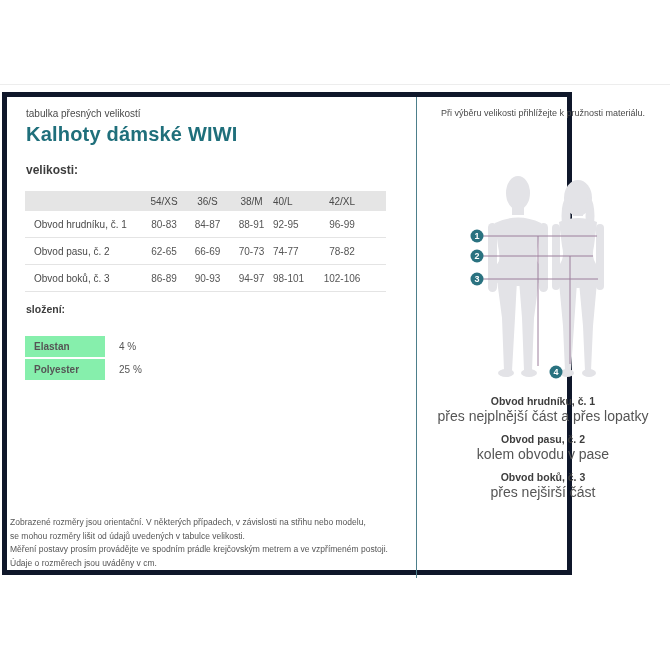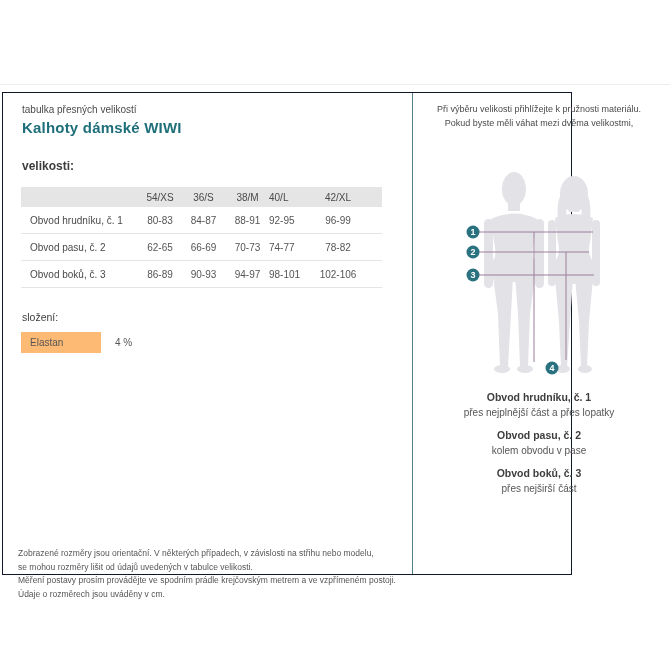--- a/index.html
+++ b/index.html
@@ -4,68 +4,68 @@
 <style>
   * { margin:0; padding:0; box-sizing:border-box; }
   html,body { width:670px; height:670px; background:#ffffff; overflow:hidden;
               font-family:"Liberation Sans", sans-serif; }
   .page { position:relative; width:670px; height:670px; background:#fff; }
 
   .top-rule { position:absolute; left:0; top:84px; width:670px; height:0;
               border-top:1px solid #ededed; }
 
   .panel { position:absolute; left:2px; top:92px; width:570px; height:483px;
-           background:#fff; border:1px solid #0f172a; }
+           background:#fff; border:5px solid #0f172a; }
 
   .divider { position:absolute; left:409px; top:0; width:1px; height:481px;
              background:#4d7f8b; }
 
   
   .eyebrow { position:absolute; left:19px; top:11px; font-size:10px; color:#4a4a4a; }
-  .title   { position:absolute; left:19px; top:26px; font-size:15px; font-weight:bold;
+  .title   { position:absolute; left:19px; top:26px; font-size:20px; font-weight:bold;
              color:#1f6f7b; letter-spacing:0.2px; }
   .sizes-label { position:absolute; left:19px; top:66px; font-size:12px;
                  font-weight:bold; color:#3d3d3d; }
 
   .size-table { position:absolute; left:18px; top:94px; width:361px;
                 font-size:10px; color:#555; }
   .st-header { display:flex; align-items:center; background:#e5e5e5; height:20px;
                color:#4a4a4a; }
   .st-row { display:flex; align-items:center; height:27px;
             border-bottom:1px solid #e4e4e4; background:#fff; }
   .st-label { width:118px; padding-left:9px; color:#4a4a4a; }
   .c1 { width:42px; text-align:center; }
   .c2 { width:45px; text-align:center; }
   .c3 { width:43px; text-align:center; }
   .c4 { width:40px; text-align:left; }
   .c5 { width:58px; text-align:center; }
 
-  .comp-label { position:absolute; left:19px; top:218px; font-size:10.5px;
-                font-weight:normal; color:#3d3d3d; }
+  .comp-label { position:absolute; left:19px; top:206px; font-size:10.5px;
+                font-weight:bold; color:#3d3d3d; }
   .comp-list { position:absolute; left:18px; top:239px; width:200px; }
   .comp-row { display:flex; align-items:center; margin-bottom:2px; }
-  .comp-cell { width:80px; height:21px; line-height:21px; background:#fdba74;
-               padding-left:9px; font-size:10px; color:#555; }
+  .comp-cell { width:80px; height:21px; line-height:21px; background:#86efac;
+               padding-left:9px; font-size:10px; color:#555;font-weight:bold; }
   .comp-val { margin-left:14px; font-size:10px; color:#555; }
 
-  .disclaimer { position:absolute; left:15px; top:419px; width:388px;margin-top:35px; }
+  .disclaimer { position:absolute; left:3px; top:419px; width:388px; }
   .disclaimer div { font-size:8.5px; color:#555; line-height:13.5px;
                     white-space:nowrap; }
 
   
   .intro { position:absolute; left:410px; top:9px; width:252px; text-align:center; }
   .intro div { font-size:9px; color:#4a4a4a; line-height:14px; white-space:nowrap; }
 
   .figure-svg { position:absolute; left:410px; top:69px; }
   .figure-svg text { font-family:"Liberation Sans", sans-serif; font-weight:bold; }
 
   .measures { position:absolute; left:410px; top:297px; width:252px; text-align:center; }
   .m-block { margin-bottom:8px; }
   .m-title { font-size:10.5px; font-weight:bold; color:#3d3d3d; line-height:15px; }
-  .m-desc  { font-size:10px; color:#555; line-height:15px; }
+  .m-desc  { font-size:14px; color:#555; line-height:15px; }
 </style>
 </head>
 <body>
 
 <div class="page">
   <div class="top-rule"></div>
 
   <div class="panel">
     <div class="divider"></div>
 
@@ -107,32 +107,35 @@
         <div class="c5">102-106</div>
       </div>
     </div>
 
     <div class="comp-label">složení:</div>
     <div class="comp-list">
       <div class="comp-row">
         <div class="comp-cell">Elastan</div>
         <div class="comp-val">4 %</div>
       </div>
+      <div class="comp-row">
+        <div class="comp-cell">Polyester</div>
+        <div class="comp-val">25 %</div>
+      </div>
     </div>
 
     <div class="disclaimer">
       <div>Zobrazené rozměry jsou orientační. V některých případech, v závislosti na střihu nebo modelu,</div>
       <div>se mohou rozměry lišit od údajů uvedených v tabulce velikosti.</div>
       <div>Měření postavy prosím provádějte ve spodním prádle krejčovským metrem a ve vzpřímeném postoji.</div>
       <div>Údaje o rozměrech jsou uváděny v cm.</div>
     </div>
 
     <div class="intro">
       <div>Při výběru velikosti přihlížejte k pružnosti materiálu.</div>
-      <div>Pokud byste měli váhat mezi dvěma velikostmi,</div>
     </div>
 
     <svg class="figure-svg" width="253" height="218" viewBox="0 0 253 218">
 
       <g fill="#e3e3e7">
         <ellipse cx="101" cy="27" rx="12" ry="17"></ellipse>
         <rect x="95" y="38" width="12" height="11"></rect>
         <path d="M78 57 Q101 46 124 57 L121 80 Q119 88 120 95 L123 100 Q125 108 124 116 Q101 124 78 116 Q77 108 79 100 L82 95 Q83 88 81 80 Z"></path>
         <rect x="71" y="57" width="9" height="69" rx="4.5"></rect>
         <rect x="122" y="57" width="9" height="69" rx="4.5"></rect>

